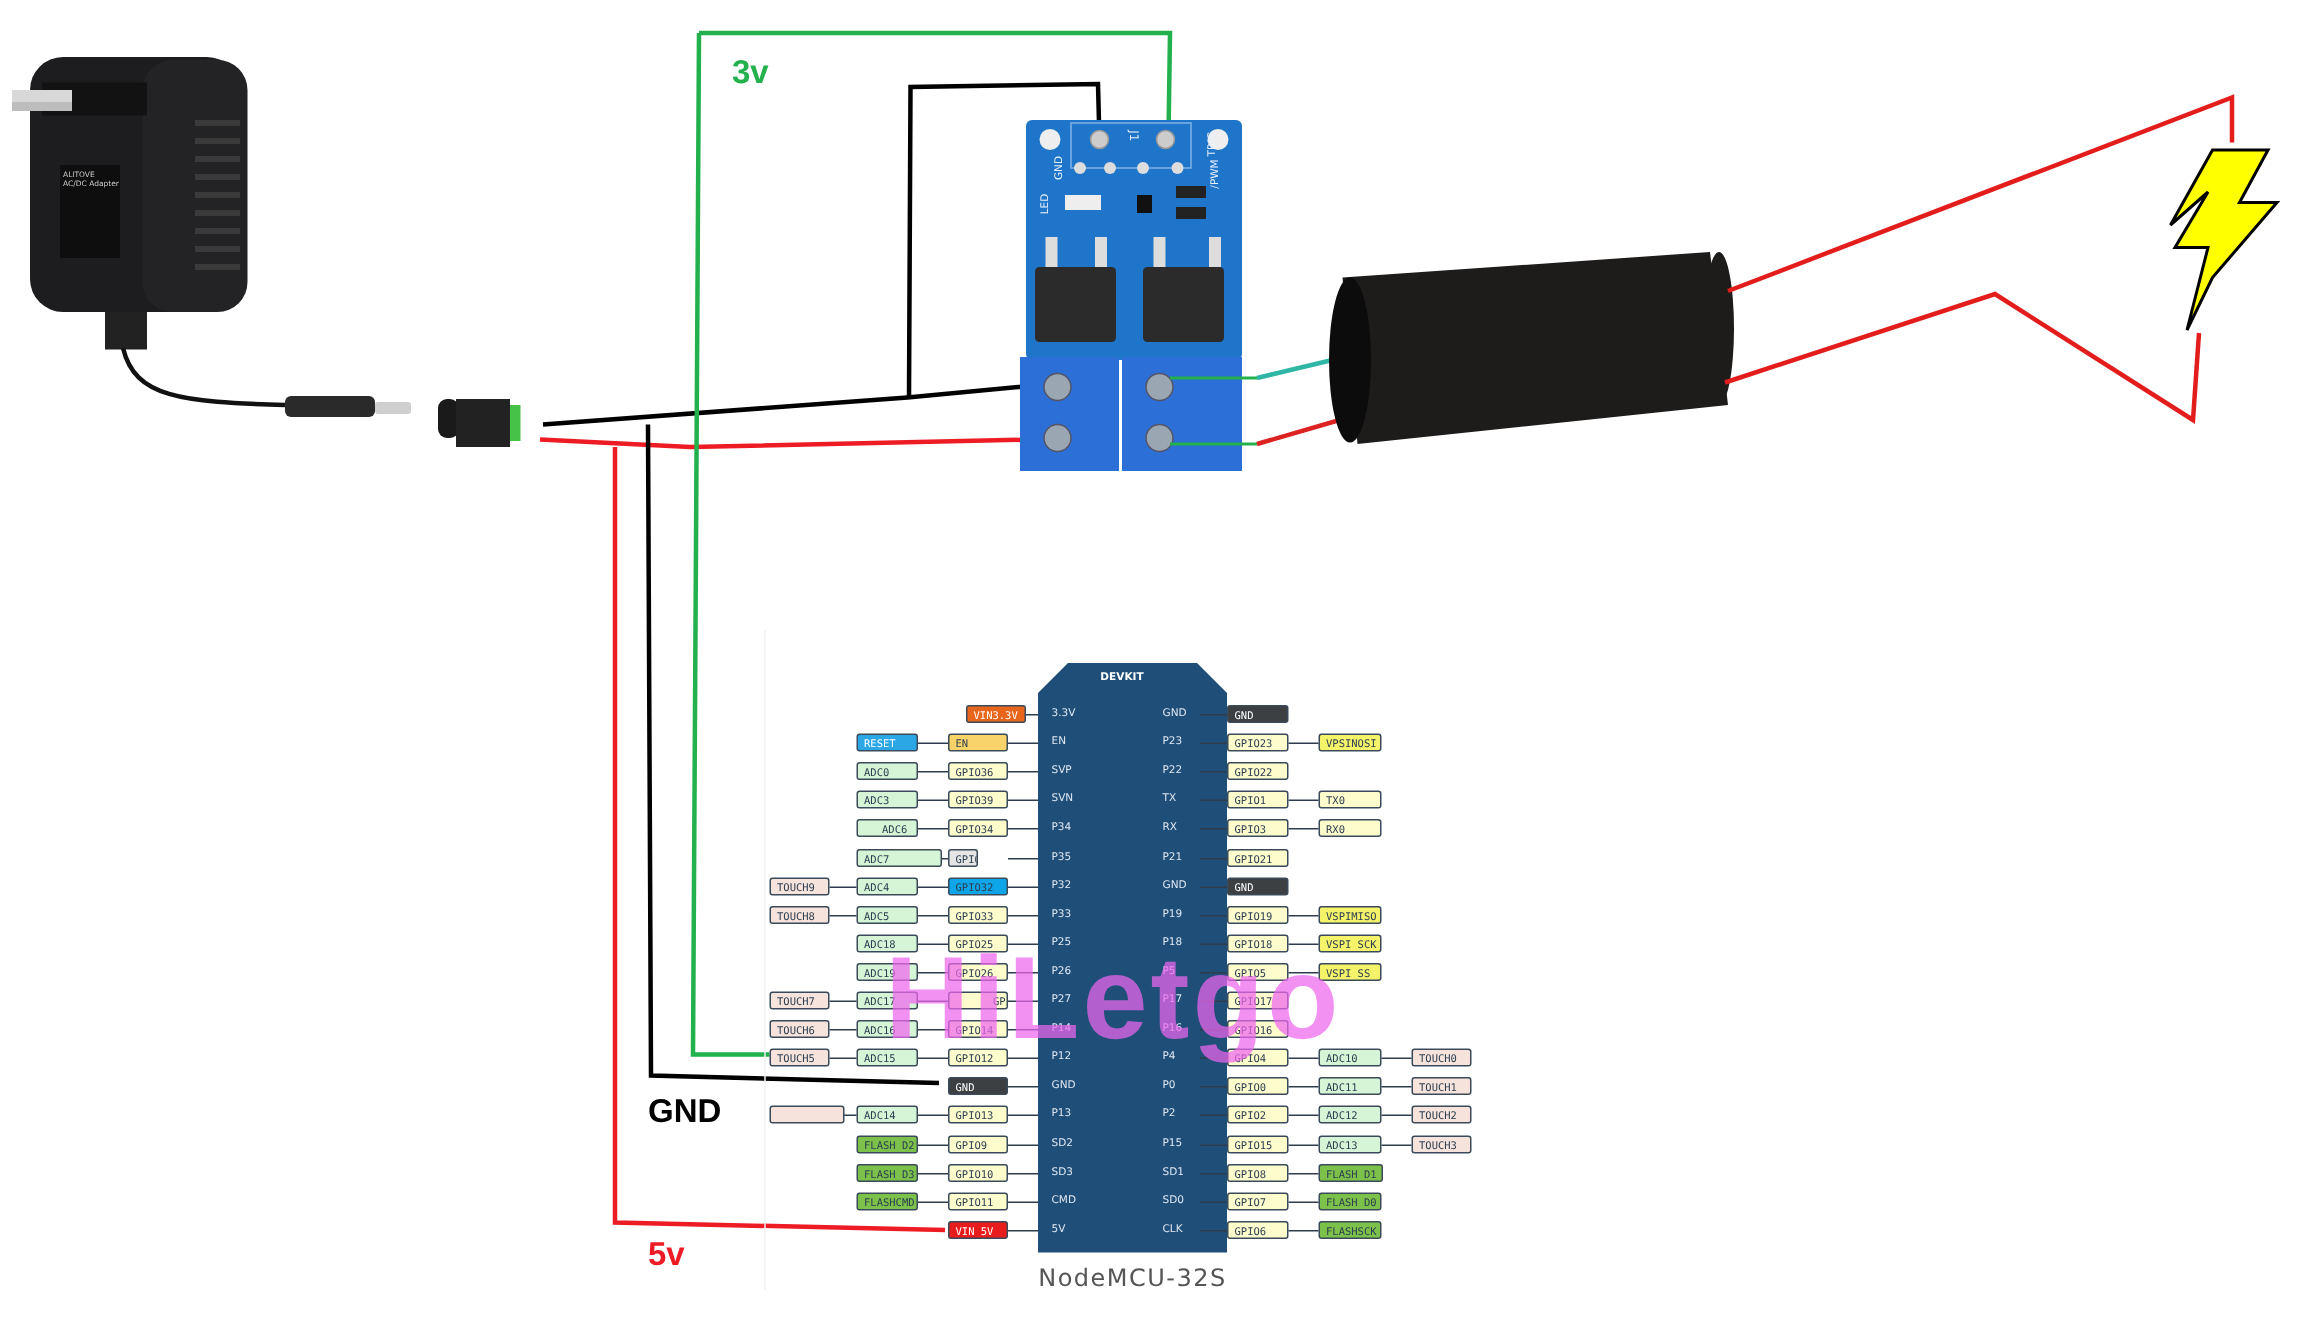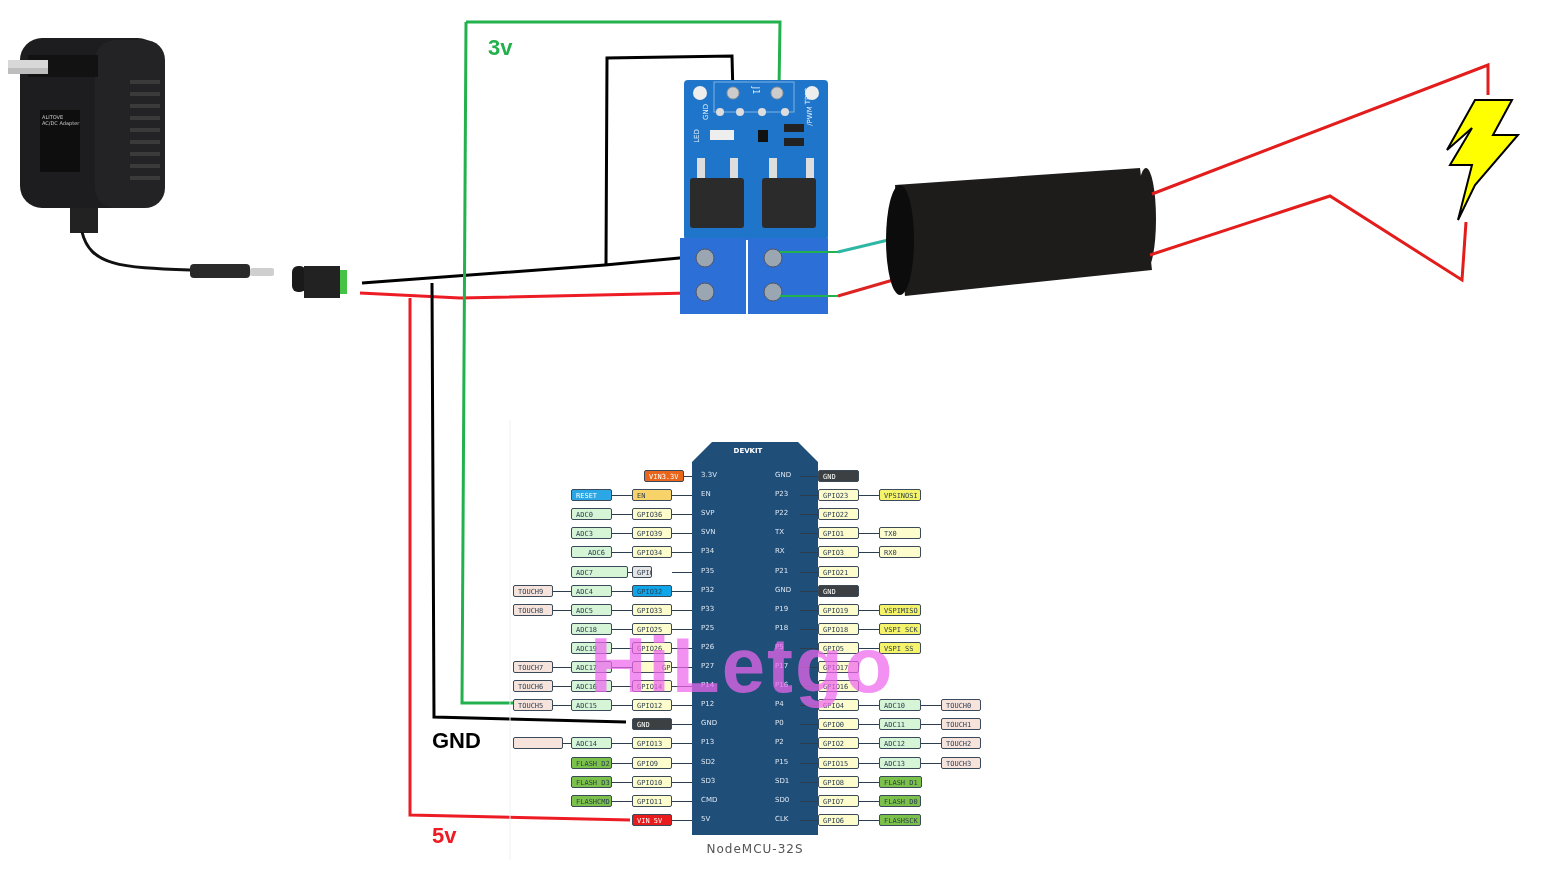--- a/index.html
+++ b/index.html
@@ -132,21 +132,21 @@
   <div>AC/DC Adapter</div>
 </div>
 
 <div class="abs" style="left:752px;top:86px;font-size:8px;color:#e8f1fb;transform:rotate(90deg);">J1</div>
 <div class="abs" style="left:698px;top:108px;font-size:7px;color:#e8f1fb;transform:rotate(-90deg);">GND</div>
 <div class="abs" style="left:800px;top:92px;font-size:7px;color:#e8f1fb;transform:rotate(-90deg);">TRIG</div>
 <div class="abs" style="left:800px;top:112px;font-size:7px;color:#e8f1fb;transform:rotate(-90deg);">/PWM</div>
 <div class="abs" style="left:690px;top:132px;font-size:7px;color:#e8f1fb;transform:rotate(-90deg);">LED</div>
 
 <div class="abs" style="left:720px;top:447px;width:56px;text-align:center;font-size:7px;font-weight:bold;color:#fff;">DEVKIT</div>
-<div class="abs" style="left:692px;top:842px;width:126px;text-align:center;font-size:12px;color:#555;letter-spacing:1px;">NodeMCU-32S</div>
+<div class="abs" style="left:692px;top:842px;width:126px;text-align:center;font-size:16px;color:#555;letter-spacing:1px;">NodeMCU-32S</div>
 
 <div id="pins">
     <div class="board-label" style="left:701px;top:471px;">3.3V</div>
     <div class="conn" style="left:672px;top:476px;width:20px;"></div>
     <div class="pin" style="left: 632px; top: 470px; width: 40px; background: rgb(232, 102, 28); color: rgb(255, 255, 255); margin-left: 12px;">VIN3.3V</div>
     <div class="board-label" style="left:701px;top:490px;">EN</div>
     <div class="conn" style="left:672px;top:495px;width:20px;"></div>
     <div class="pin" style="left: 632px; top: 489px; width: 40px; background: rgb(248, 211, 106);">EN</div>
     <div class="conn" style="left:612px;top:495px;width:20px;"></div>
     <div class="pin" style="left: 571px; top: 489px; width: 41px; background: rgb(42, 167, 228); color: rgb(255, 255, 255);">RESET</div>

